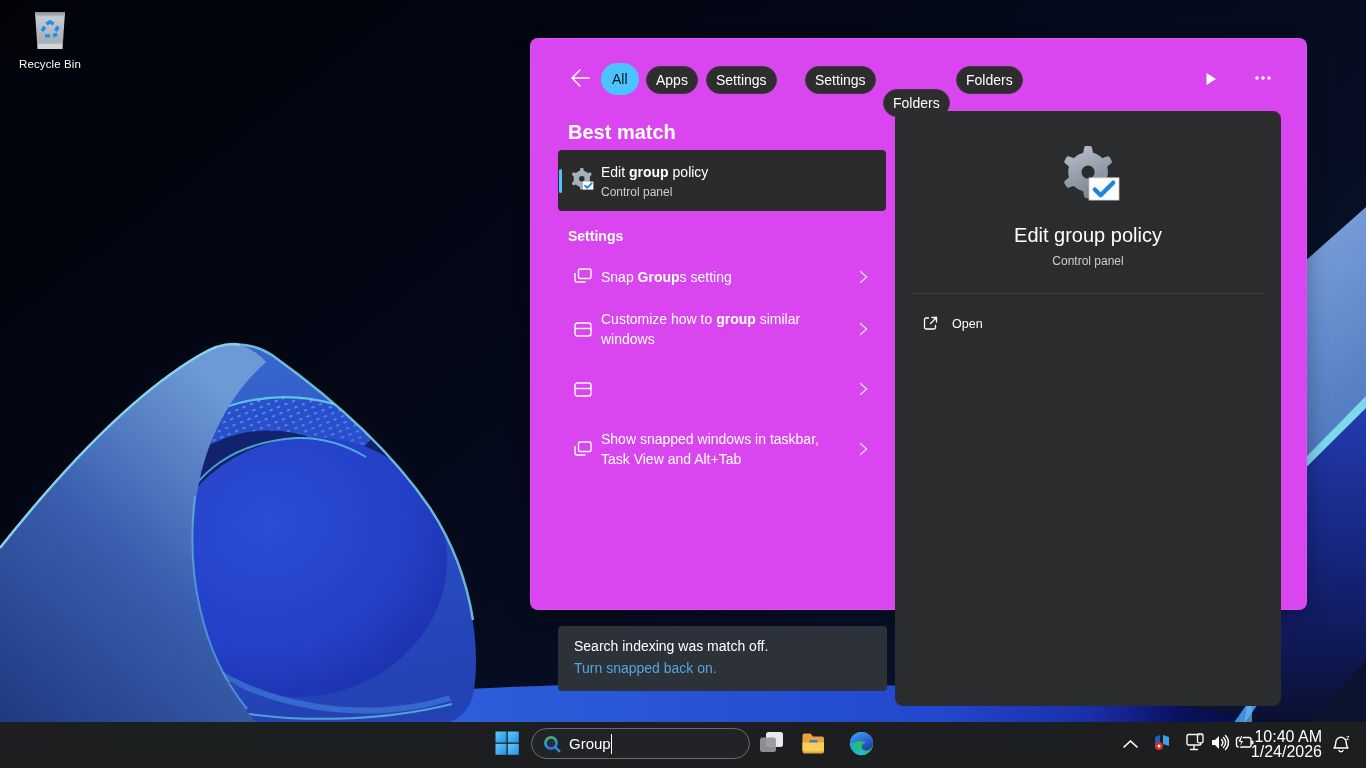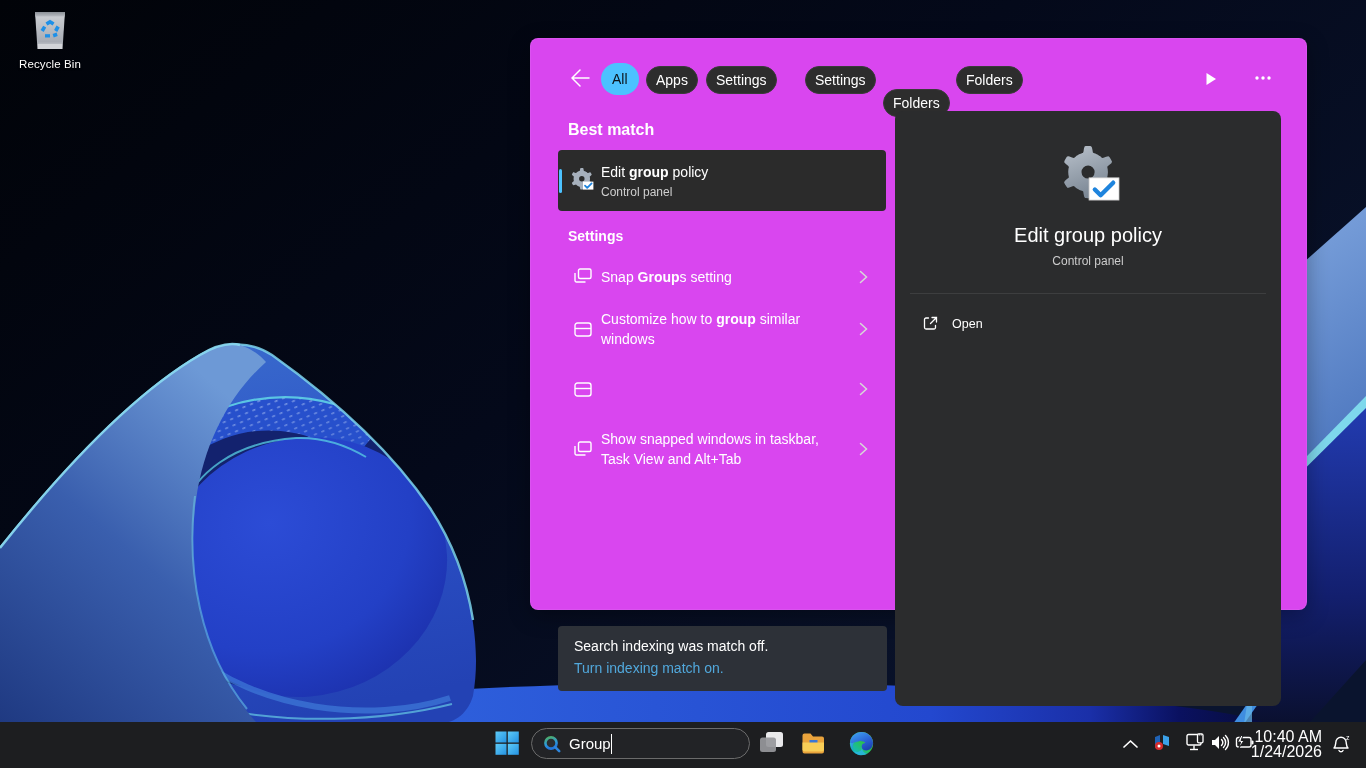--- a/index.html
+++ b/index.html
@@ -175,21 +175,21 @@
   <div class="pill" style="left:425px;">Folders</div>
   <svg id="play" width="12" height="14" viewBox="0 0 12 14">
       <path d="M1.5 1 L11 7 L1.5 13 Z" fill="#fff"></path>
     </svg>
   <svg id="dots" width="18" height="6" viewBox="0 0 18 6">
       <circle cx="3" cy="3" r="1.7" fill="#fff"></circle>
       <circle cx="9" cy="3" r="1.7" fill="#fff"></circle>
       <circle cx="15" cy="3" r="1.7" fill="#fff"></circle>
     </svg>
 
-  <div id="bestlbl" style="left:37px; top:82px; position:absolute; font-size:16px; font-weight:bold;">Best match</div>
+  <div id="bestlbl" style="left:37px; top:82px; position:absolute; font-size:20px; font-weight:bold;">Best match</div>
   <div id="bmitem" style="left:27px; top:111px;">
     <div id="bmaccent"></div>
     <svg class="ic" width="24" height="24" viewBox="0 0 60 60">
       <path d="M21.7 7.2 22.3 5.8 22.7 2.9 23.4 0.6 24.5 0.1 25.6 0.0 26.7 0.0 27.8 0.0 29.0 0.1 30.1 0.2 31.0 1.5 31.6 4.4 32.0 6.8 32.7 7.3 33.5 7.6 34.3 7.9 35.1 8.2 35.9 8.5 36.7 8.9 37.4 9.4 38.2 9.8 38.9 10.3 39.6 10.8 40.2 11.3 40.9 11.9 41.5 12.5 43.0 12.3 45.7 11.2 48.1 10.6 49.0 11.4 49.6 12.3 50.2 13.3 50.8 14.2 51.3 15.2 51.8 16.3 51.1 17.8 48.8 19.7 47.0 21.2 46.9 22.1 47.1 22.9 47.2 23.8 47.4 24.6 47.4 25.5 47.5 26.4 47.5 27.2 47.5 28.1 47.4 28.9 47.3 29.8 47.2 30.6 47.0 31.5 46.8 32.3 47.7 33.5 50.0 35.3 51.7 37.1 51.5 38.2 51.1 39.3 50.5 40.3 49.9 41.2 49.3 42.2 48.7 43.1 47.0 43.2 44.3 42.2 42.0 41.4 41.2 41.8 40.6 42.4 39.9 42.9 39.2 43.5 38.5 44.0 37.8 44.4 37.1 44.9 36.3 45.3 35.5 45.6 34.7 46.0 33.9 46.3 33.1 46.6 32.3 46.8 31.7 48.2 31.3 51.1 30.6 53.4 29.5 53.9 28.4 54.0 27.3 54.0 26.2 54.0 25.0 53.9 23.9 53.8 23.0 52.5 22.4 49.6 22.0 47.2 21.3 46.7 20.5 46.4 19.7 46.1 18.9 45.8 18.1 45.5 17.3 45.1 16.6 44.6 15.8 44.2 15.1 43.7 14.4 43.2 13.8 42.7 13.1 42.1 12.5 41.5 11.0 41.7 8.3 42.8 5.9 43.4 5.0 42.6 4.4 41.7 3.8 40.7 3.2 39.8 2.7 38.8 2.2 37.7 2.9 36.2 5.2 34.3 7.0 32.8 7.1 31.9 6.9 31.1 6.8 30.2 6.6 29.4 6.6 28.5 6.5 27.6 6.5 26.8 6.5 25.9 6.6 25.1 6.7 24.2 6.8 23.4 7.0 22.5 7.2 21.7 6.3 20.5 4.0 18.7 2.3 16.9 2.5 15.8 2.9 14.7 3.5 13.7 4.1 12.8 4.7 11.8 5.3 10.9 7.0 10.8 9.7 11.8 12.0 12.6 12.8 12.2 13.4 11.6 14.1 11.1 14.8 10.5 15.5 10.0 16.2 9.6 16.9 9.1 17.7 8.7 18.5 8.4 19.3 8.0 20.1 7.7 20.9 7.4Z M33.8 27A6.8 6.8 0 1 0 20.2 27A6.8 6.8 0 1 0 33.8 27Z" fill="#a6b0bc" fill-rule="evenodd"></path>
         <rect x="30" y="34" width="26" height="20" fill="#fff"></rect>
         <path d="M35 44 l5.5 5.5 l11 -11" stroke="#1e84dd" stroke-width="4.5" fill="none" stroke-linecap="round" stroke-linejoin="round"></path>
     </svg>
     <div class="t1">Edit <b>group</b> policy</div>
     <div class="t2">Control panel</div>
   </div>
@@ -230,21 +230,21 @@
       <path d="M1 5 v7.5 a1.5 1.5 0 0 0 1.5 1.5 h9" fill="none" stroke="#fff" stroke-width="1.4"></path>
     </svg>
     <div class="tx" style="top:10px;">Show snapped windows in taskbar, Task View and Alt+Tab</div>
     <svg class="ch" width="9" height="14" viewBox="0 0 9 14" style="top:23px;">
         <path d="M1.5 1.5 L7.5 7 L1.5 12.5" stroke="#d8d8d8" stroke-width="1.5" fill="none" stroke-linecap="round"></path>
       </svg>
   </div>
 
   <div id="idxbox" style="left:27px; top:587px;">
     <div class="l1">Search indexing was match off.</div>
-    <div class="l2">Turn indexing match on.</div>
+    <div class="l2">Turn snapped back on.</div>
   </div>
 
   <div id="card">
     <svg class="gear" width="62" height="58" viewBox="-2 -2 62 60">
       <defs>
         <linearGradient id="gearg" x1="0" y1="0" x2="0.35" y2="1">
           <stop offset="0" stop-color="#bac2cc"></stop>
           <stop offset="1" stop-color="#7c8895"></stop>
         </linearGradient>
       </defs>

